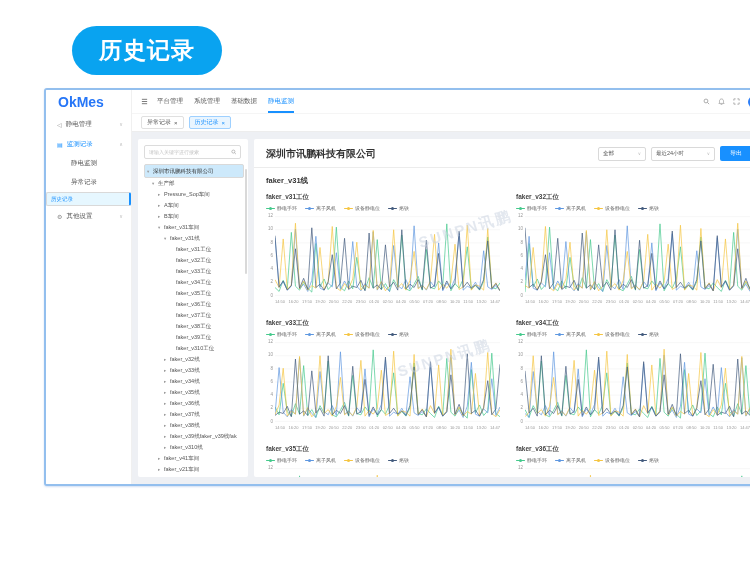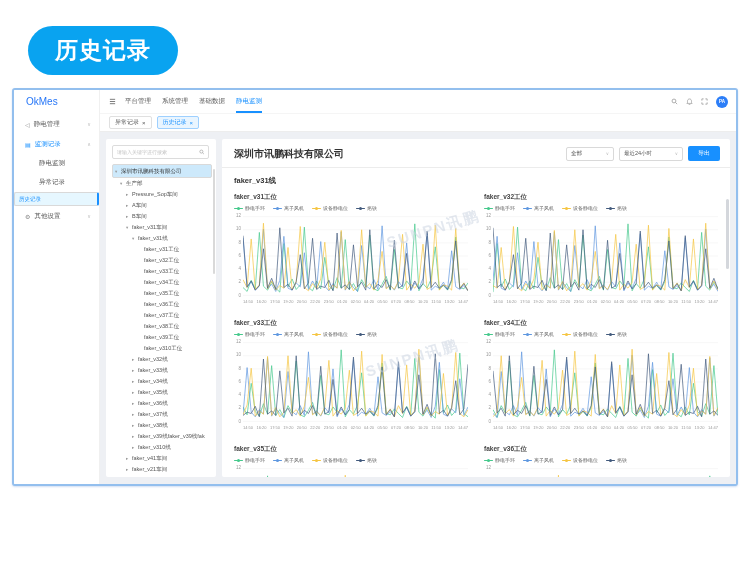--- a/index.html
+++ b/index.html
@@ -1,31 +1,31 @@
 <!DOCTYPE html>
 <html><head>
 <meta charset="utf-8">
 <style>
   * { margin:0; padding:0; box-sizing:border-box; }
   html,body { width:750px; background:#fff; font-family:"Liberation Sans","DejaVu Sans",sans-serif; }
-  .page { width:750px; height:527px; background:#fff; overflow:hidden; }
+  .page { width:750px; height:527px; background:#fff; overflow:hidden;padding-left:44px; }
 
   
   .doc-head { display:flex; align-items:center; margin:26px 0 0 28px; }
   .badge { background:#09a3f0; color:#fff; font-size:23px; font-weight:700; padding:9px 27px; border-radius:26px; letter-spacing:1px; }
   .subtitle { margin-left:54px; font-size:18px; color:#262626; font-weight:500; letter-spacing:1px; }
   .desc { margin:15px 28px 0 28px; width:700px; font-size:17px; line-height:27px; color:#111; font-weight:500; }
   .desc b { font-weight:700; }
 
   
   .app { width:726px; height:398px; margin:13px auto 0 auto; border:2px solid #93bfee; border-radius:3px; background:#fff; display:flex; position:relative; overflow:hidden; box-shadow:0 1px 2px rgba(120,160,220,.35); }
 
   
   .side { width:86px; border-right:1px solid #f0f0f0; background:#fff; flex-shrink:0; }
-  .logo { height:24px; line-height:24px; padding-left:12px; color:#2676f7; font-size:10px; font-weight:400; }
+  .logo { height:24px; line-height:24px; padding-left:12px; color:#2676f7; font-size:14px; font-weight:700; }
   .sg { height:20px; display:flex; align-items:center; gap:4px; padding:0 8px 0 11px; font-size:6.5px; color:#595959; cursor:pointer; }
   .sg .gi { font-size:6px; color:#8c8c8c; }
   .sg.act, .sg.act .gi { color:#1890ff; }
   .sg .chev { margin-left:auto; font-size:5px; color:#bfbfbf; }
   .sc { height:19px; display:flex; align-items:center; padding-left:25px; font-size:6.5px; color:#595959; cursor:pointer; }
   .sc.sel { background:#e6f7ff; color:#1890ff; border-right:2px solid #1890ff; }
 
   
   .main { flex:1; display:flex; flex-direction:column; min-width:0; }
   .topbar { height:23px; display:flex; align-items:center; padding:0 8px 0 9px; gap:9px; background:#fff; }

